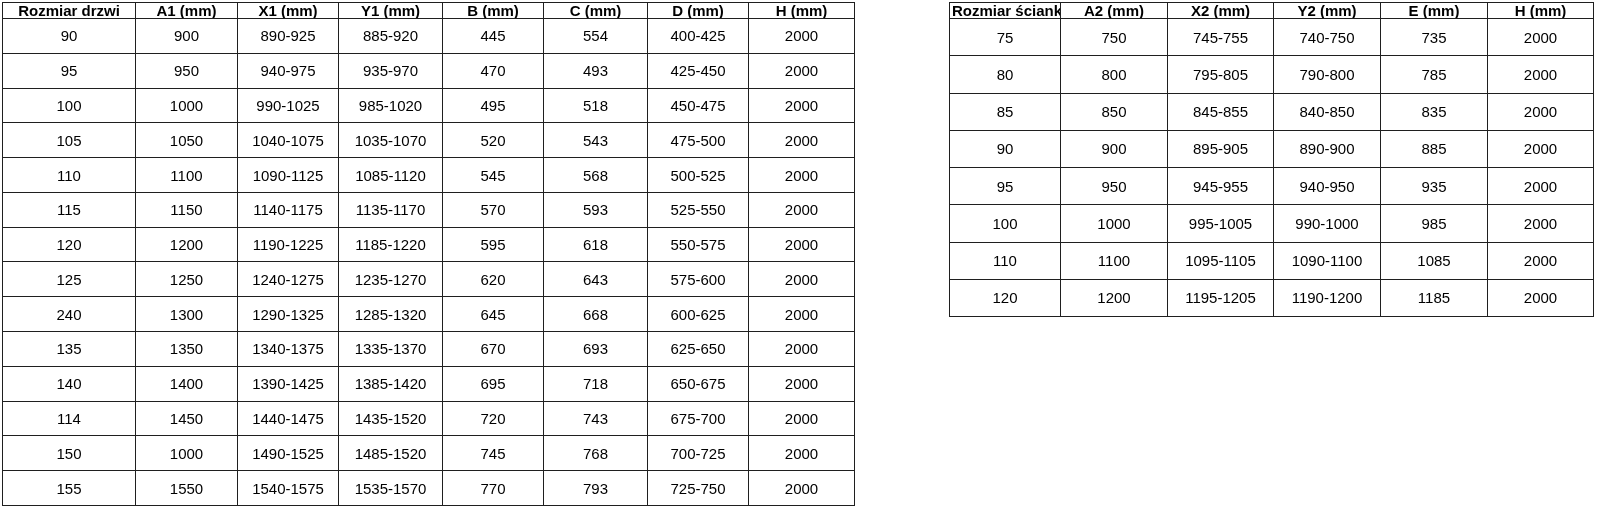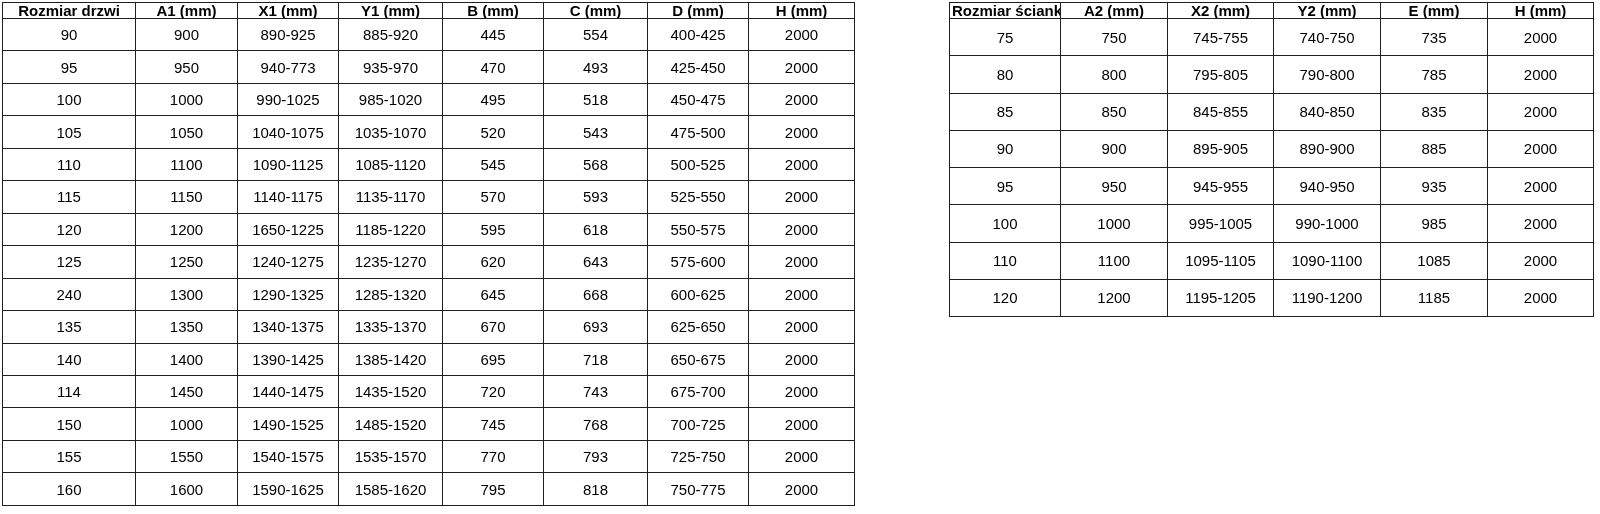--- a/index.html
+++ b/index.html
@@ -80,21 +80,21 @@
         <td>890-925</td>
         <td>885-920</td>
         <td>445</td>
         <td>554</td>
         <td>400-425</td>
         <td>2000</td>
       </tr>
       <tr>
         <td>95</td>
         <td>950</td>
-        <td>940-773</td>
+        <td>940-975</td>
         <td>935-970</td>
         <td>470</td>
         <td>493</td>
         <td>425-450</td>
         <td>2000</td>
       </tr>
       <tr>
         <td>100</td>
         <td>1000</td>
         <td>990-1025</td>
@@ -130,21 +130,21 @@
         <td>1140-1175</td>
         <td>1135-1170</td>
         <td>570</td>
         <td>593</td>
         <td>525-550</td>
         <td>2000</td>
       </tr>
       <tr>
         <td>120</td>
         <td>1200</td>
-        <td>1650-1225</td>
+        <td>1190-1225</td>
         <td>1185-1220</td>
         <td>595</td>
         <td>618</td>
         <td>550-575</td>
         <td>2000</td>
       </tr>
       <tr>
         <td>125</td>
         <td>1250</td>
         <td>1240-1275</td>
@@ -205,30 +205,20 @@
         <td>2000</td>
       </tr>
       <tr>
         <td>155</td>
         <td>1550</td>
         <td>1540-1575</td>
         <td>1535-1570</td>
         <td>770</td>
         <td>793</td>
         <td>725-750</td>
-        <td>2000</td>
-      </tr>
-      <tr>
-        <td>160</td>
-        <td>1600</td>
-        <td>1590-1625</td>
-        <td>1585-1620</td>
-        <td>795</td>
-        <td>818</td>
-        <td>750-775</td>
         <td>2000</td>
       </tr>
     </tbody>
 </table>
 
 <table class="size-table walls">
   <colgroup>
     <col style="width:111px">
     <col style="width:107px">
     <col style="width:106px">

